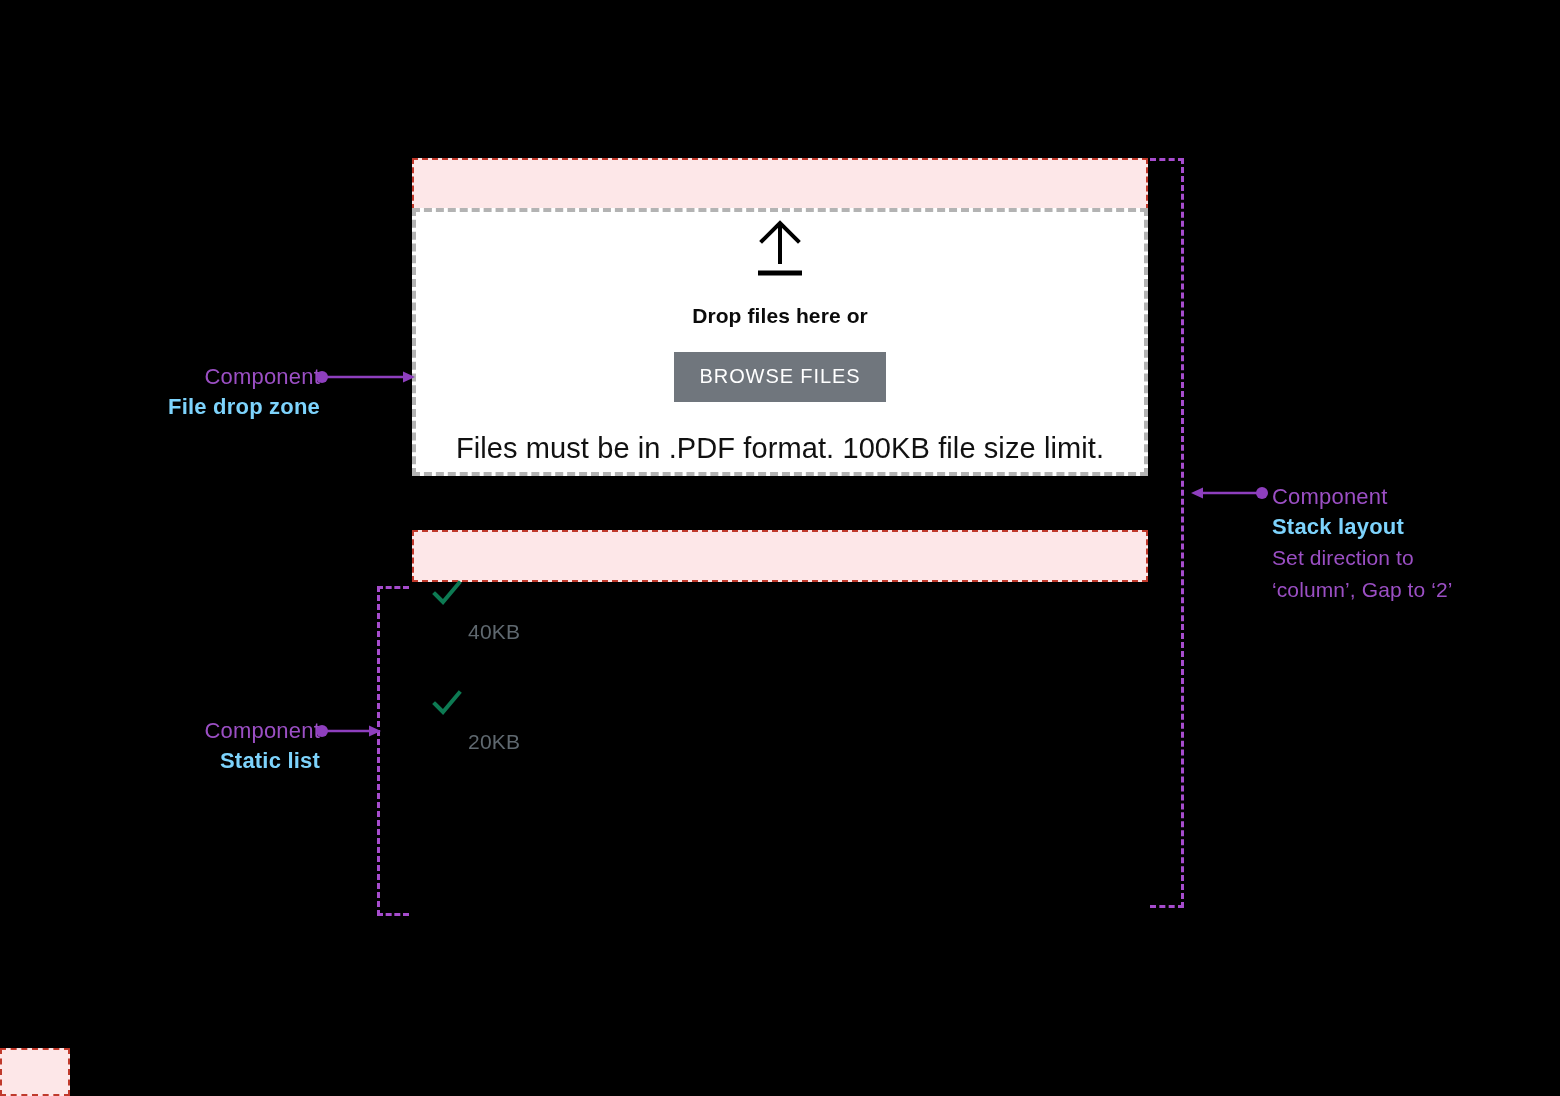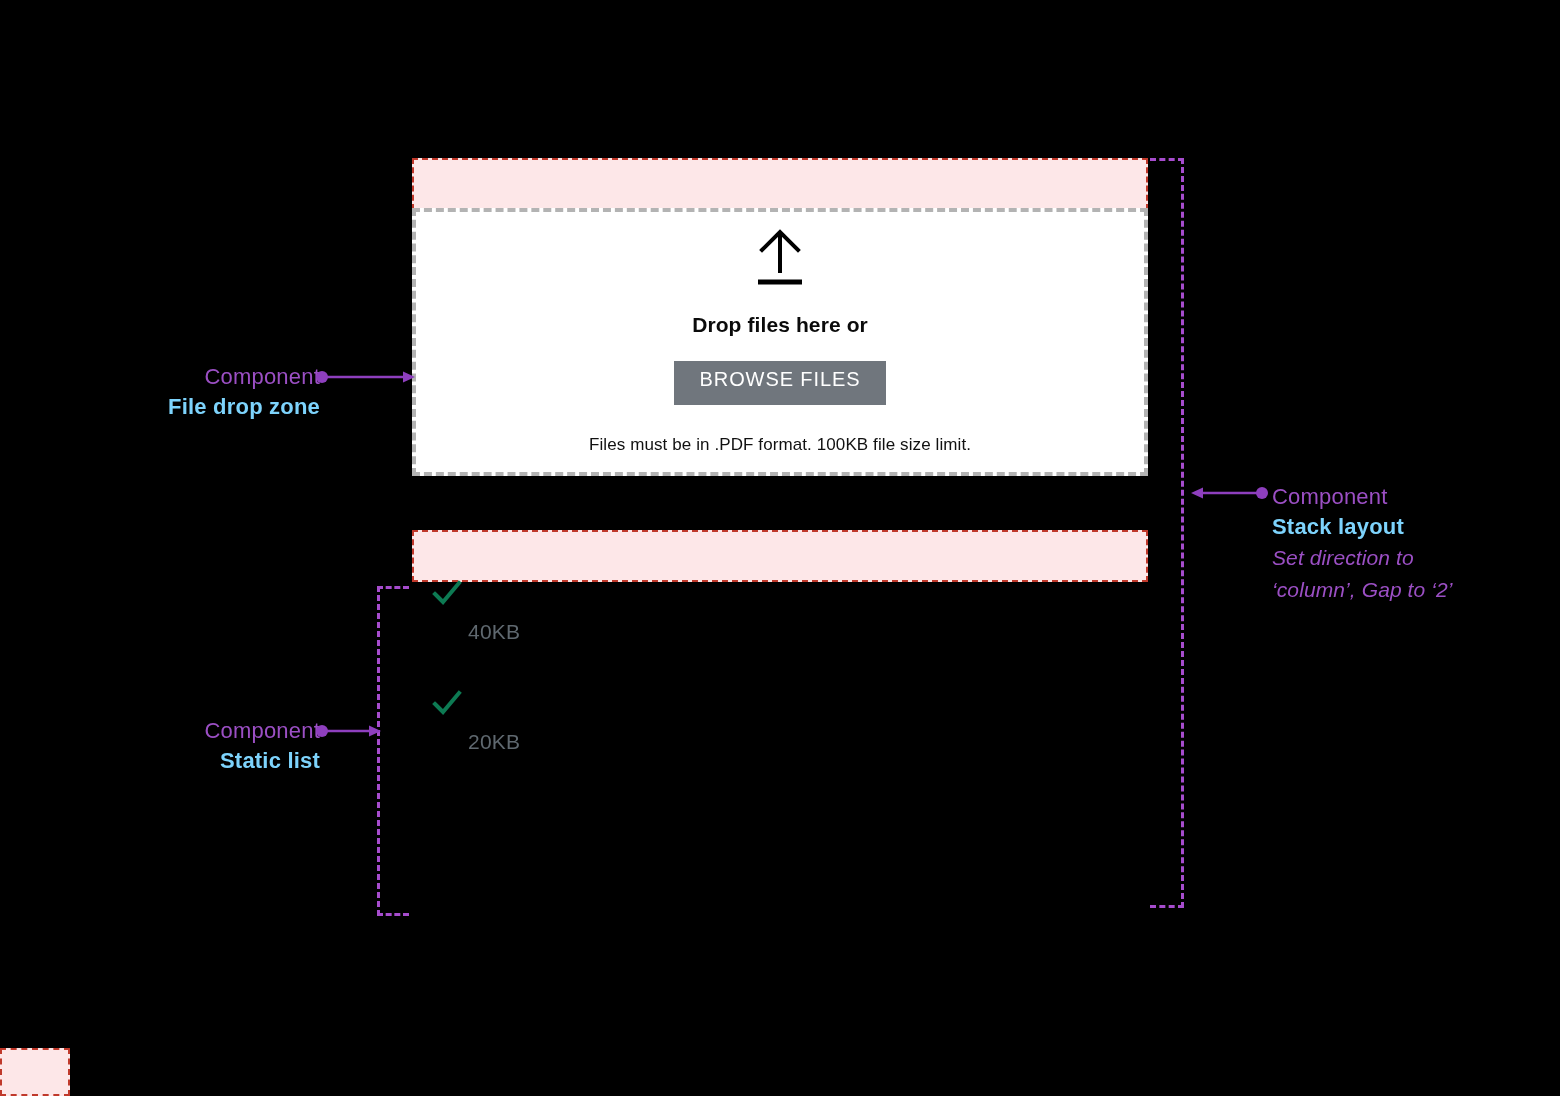--- a/index.html
+++ b/index.html
@@ -50,26 +50,26 @@
     margin-bottom: 24px;
     letter-spacing: 0.1px;
   }
   #browse-button {
     background: #70767d;
     color: #ffffff;
     border: none;
     font-family: "Liberation Sans", sans-serif;
     font-size: 20px;
     letter-spacing: 0.9px;
-    padding: 7px 26px 14px 26px;
+    padding: 13px 26px 14px 26px;
     cursor: pointer;
     margin-bottom: 30px;
   }
   #drop-hint {
-    font-size: 17px;
+    font-size: 29px;
     color: #111111;
     letter-spacing: 0.1px;
   }
 
   
   #file-list {
     position: absolute;
     left: 430px;
     top: 576px;
     width: 700px;
@@ -140,21 +140,20 @@
   }
   .callout-name {
     font-size: 22px;
     font-weight: bold;
     color: #7dd3fc;
     letter-spacing: 0.2px;
     line-height: 1.4;
   }
   .callout-note {
     font-size: 21px;
-    font-style: italic;
     color: #9b4fc4;
     line-height: 1.5;
     letter-spacing: 0.1px;
   }
   .callout.right-align { text-align: right; }
 
   #callout-dropzone { left: 150px;  top: 362px; width: 170px; }
   #callout-list     { left: 150px;  top: 716px; width: 170px; }
   #callout-stack    { left: 1272px; top: 482px; width: 250px; }
 

